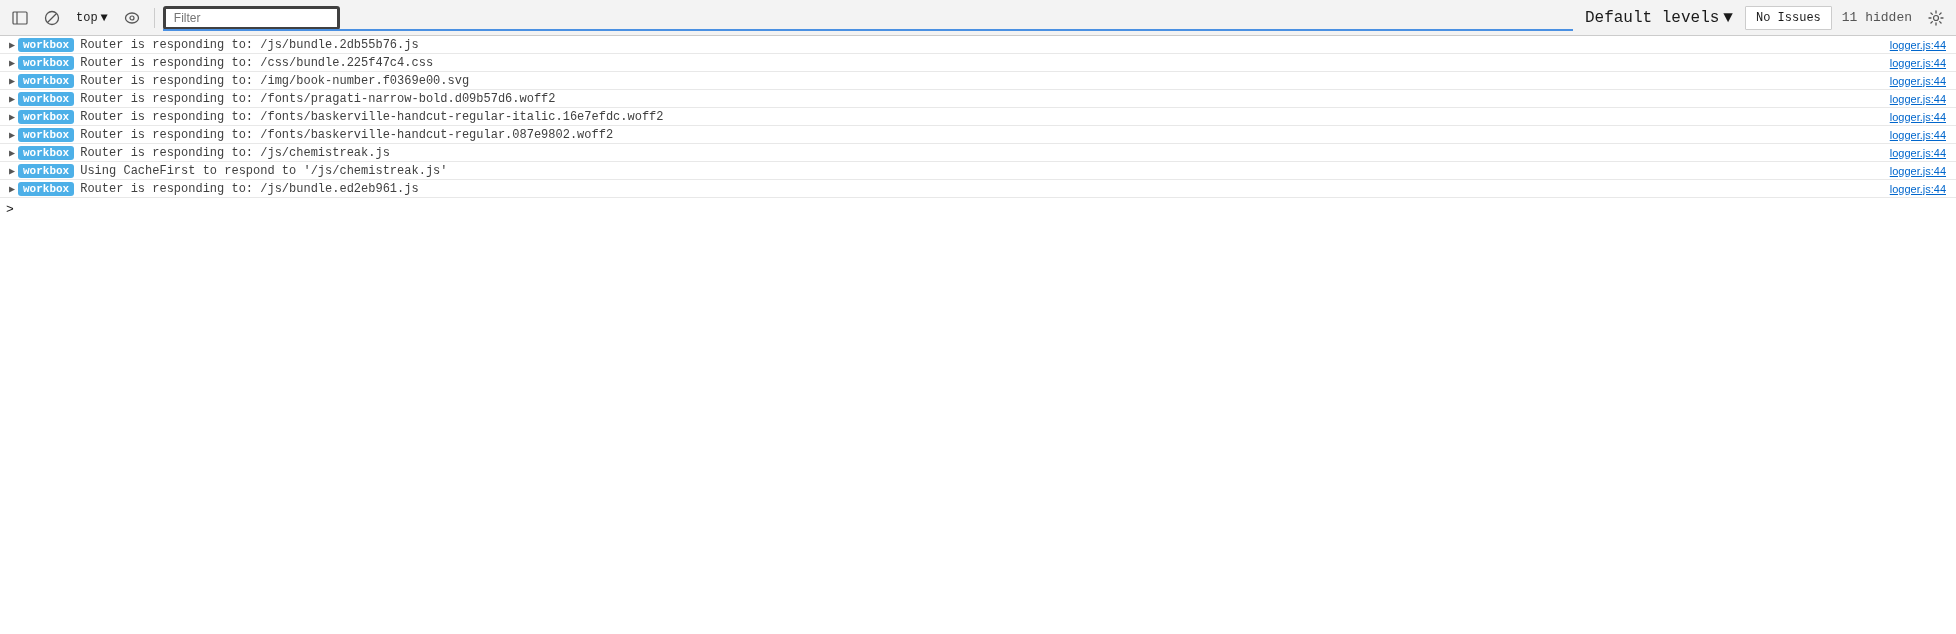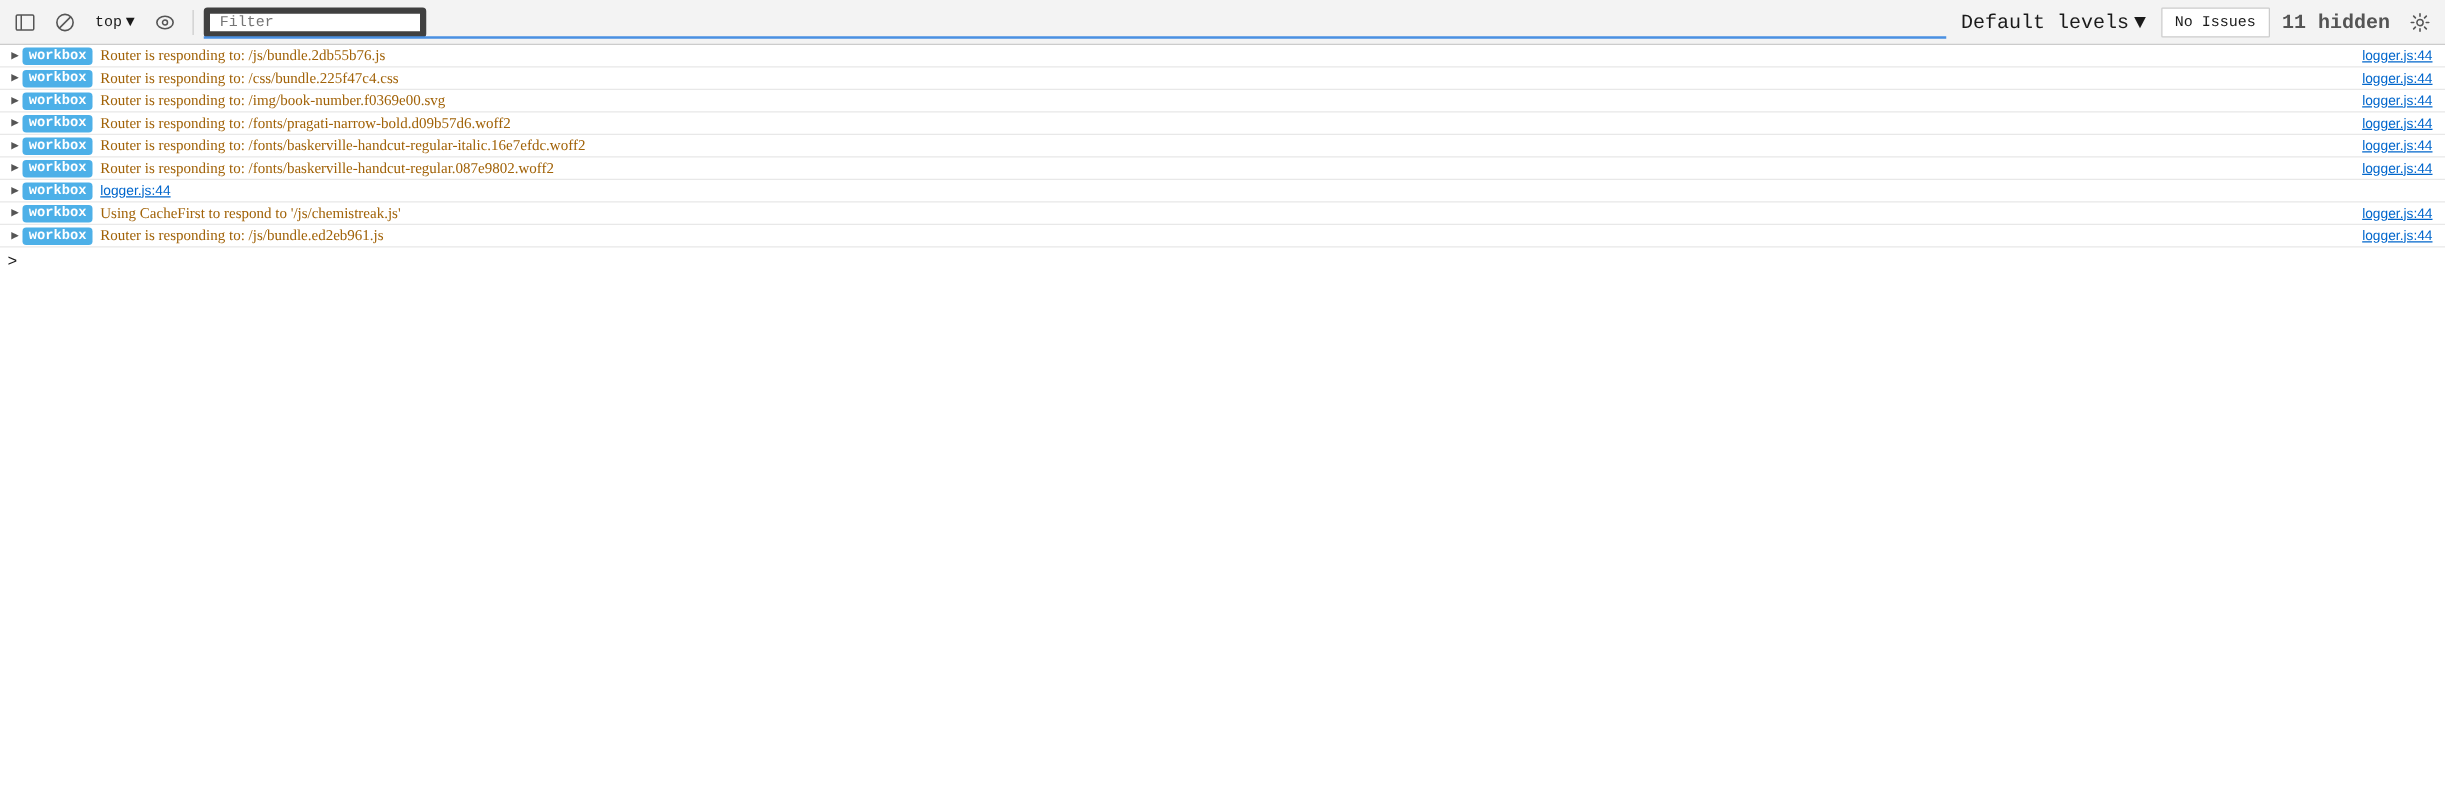--- a/index.html
+++ b/index.html
@@ -53,24 +53,24 @@
       cursor: pointer;
       font-family: inherit;
       font-size: 12px;
       color: #1a1a1a;
       border-radius: 3px;
     }
 
     .filter-input {
       flex: 1;
       height: 24px;
-      border: 5px solid #404040;
+      border: 3px solid #404040;
       border-radius: 3px;
       padding: 0 8px;
-      font-family: Liberation Mono, monospace;
+      font-family: Liberation Sans, sans-serif;
       font-size: 12px;
       color: #1a1a1a;
       background: #ffffff;
       outline: none;
     }
 
     .default-levels-btn {
       display: flex;
       align-items: center;
       gap: 4px;
@@ -91,24 +91,23 @@
       border: 1px solid #cccccc;
       background: #ffffff;
       cursor: pointer;
       font-family: inherit;
       font-size: 12px;
       color: #1a1a1a;
       border-radius: 1px;
     }
 
     .hidden-count {
-      font-size: 16px;
+      font-size: 13px;
       color: #555;
       padding: 0 6px;
-      font-weight: bold;
     }
 
     .settings-btn {
       display: flex;
       align-items: center;
       justify-content: center;
       width: 28px;
       height: 24px;
       border: none;
       background: transparent;
@@ -153,25 +152,25 @@
       padding: 1px 5px;
       border-radius: 3px;
       margin-right: 6px;
       font-family: inherit;
       white-space: nowrap;
     }
 
     .log-message {
       flex: 1;
       font-size: 12px;
-      color: #a16207;
+      color: #404040;
       white-space: nowrap;
       overflow: hidden;
       text-overflow: ellipsis;
-      font-family: Liberation Serif, serif;
+      font-family: Liberation Mono, monospace;
     }
 
     .log-source {
       font-size: 11px;
       color: #0066cc;
       text-decoration: underline;
       cursor: pointer;
       padding-right: 10px;
       white-space: nowrap;
       font-family: Liberation Sans, sans-serif;
@@ -293,20 +292,21 @@
     </div>
     <div class="log-row">
       <span class="expand-arrow">▶</span>
       <span class="workbox-badge">workbox</span>
       <span class="log-message">Router is responding to: /fonts/baskerville-handcut-regular.087e9802.woff2</span>
       <span class="log-source">logger.js:44</span>
     </div>
     <div class="log-row">
       <span class="expand-arrow">▶</span>
       <span class="workbox-badge">workbox</span>
+      <span class="log-message">Router is responding to: /js/chemistreak.js</span>
       <span class="log-source">logger.js:44</span>
     </div>
     <div class="log-row">
       <span class="expand-arrow">▶</span>
       <span class="workbox-badge">workbox</span>
       <span class="log-message">Using CacheFirst to respond to '/js/chemistreak.js'</span>
       <span class="log-source">logger.js:44</span>
     </div>
     <div class="log-row">
       <span class="expand-arrow">▶</span>

